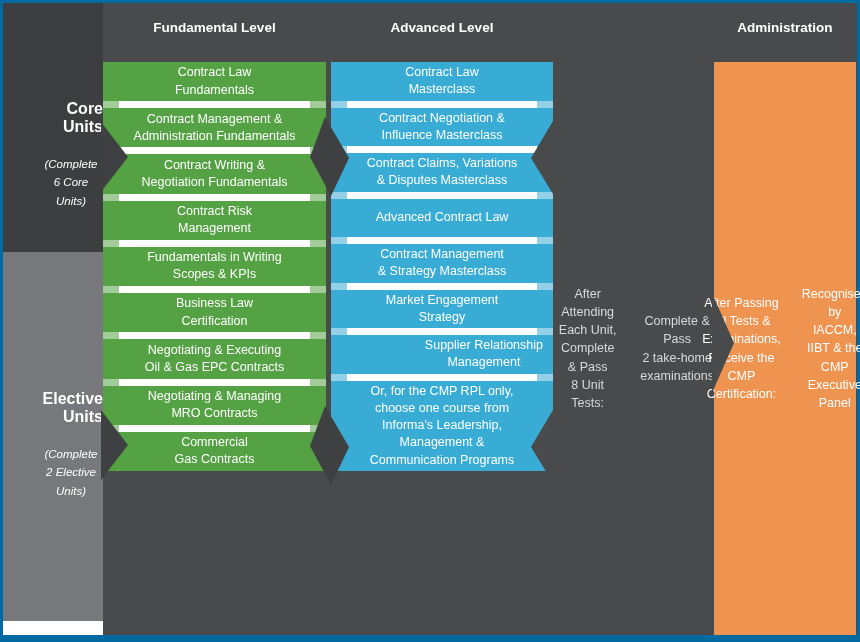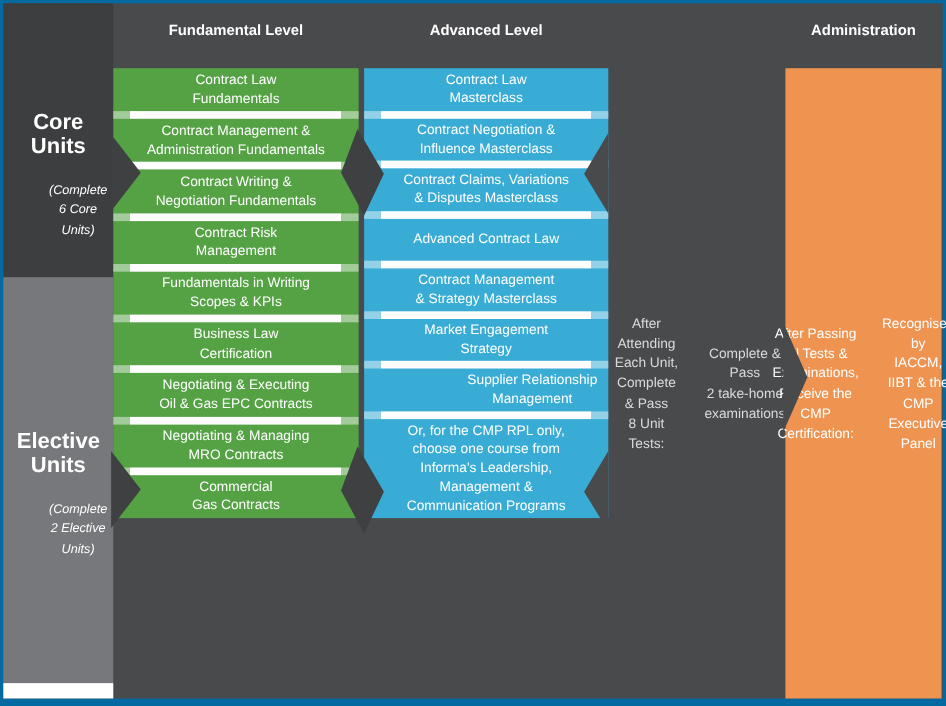--- a/index.html
+++ b/index.html
@@ -25,21 +25,21 @@
 
   .unit{flex:1 1 0;display:flex;align-items:center;justify-content:center;padding:2px 10px;}
   .unit > div{color:#fff;font-size:12.5px;line-height:1.38;text-align:center;white-space:pre-line;}
   .sep{flex:0 0 7px;height:7px;
        background:linear-gradient(90deg,rgba(255,255,255,.45) 0%,rgba(255,255,255,.45) 7%,
                   #fff 7%,#fff 93%,rgba(255,255,255,.45) 93%,rgba(255,255,255,.45) 100%);}
 
   .side-label{position:absolute;left:3px;width:100px;text-align:center;color:#fff;}
   .side-core{top:100px;}
   .side-elective{top:390px;}
-  .side-title{font-weight:bold;font-size:20px;line-height:1.12;white-space:pre-line;}
+  .side-title{font-weight:bold;font-size:16px;line-height:1.12;white-space:pre-line;text-align:right;}
   .side-note{margin-top:19px;font-style:italic;font-size:11.5px;line-height:1.6;white-space:pre-line;padding-left:36px;}
 
   .flow-text{position:absolute;top:62px;height:573px;display:flex;flex-direction:row;
              justify-content:center;align-items:center;gap:21px;text-align:center;
              font-size:12.5px;line-height:1.45;white-space:pre-line;}
   .txt-testing{left:556px;width:158px;color:#d9dadc;}
   .txt-certification{left:714px;width:142px;color:#ffffff;}
 
   .arrows{position:absolute;left:0;top:0;width:860px;height:642px;pointer-events:none;}
   .arrow-dark{fill:var(--arrow);}

